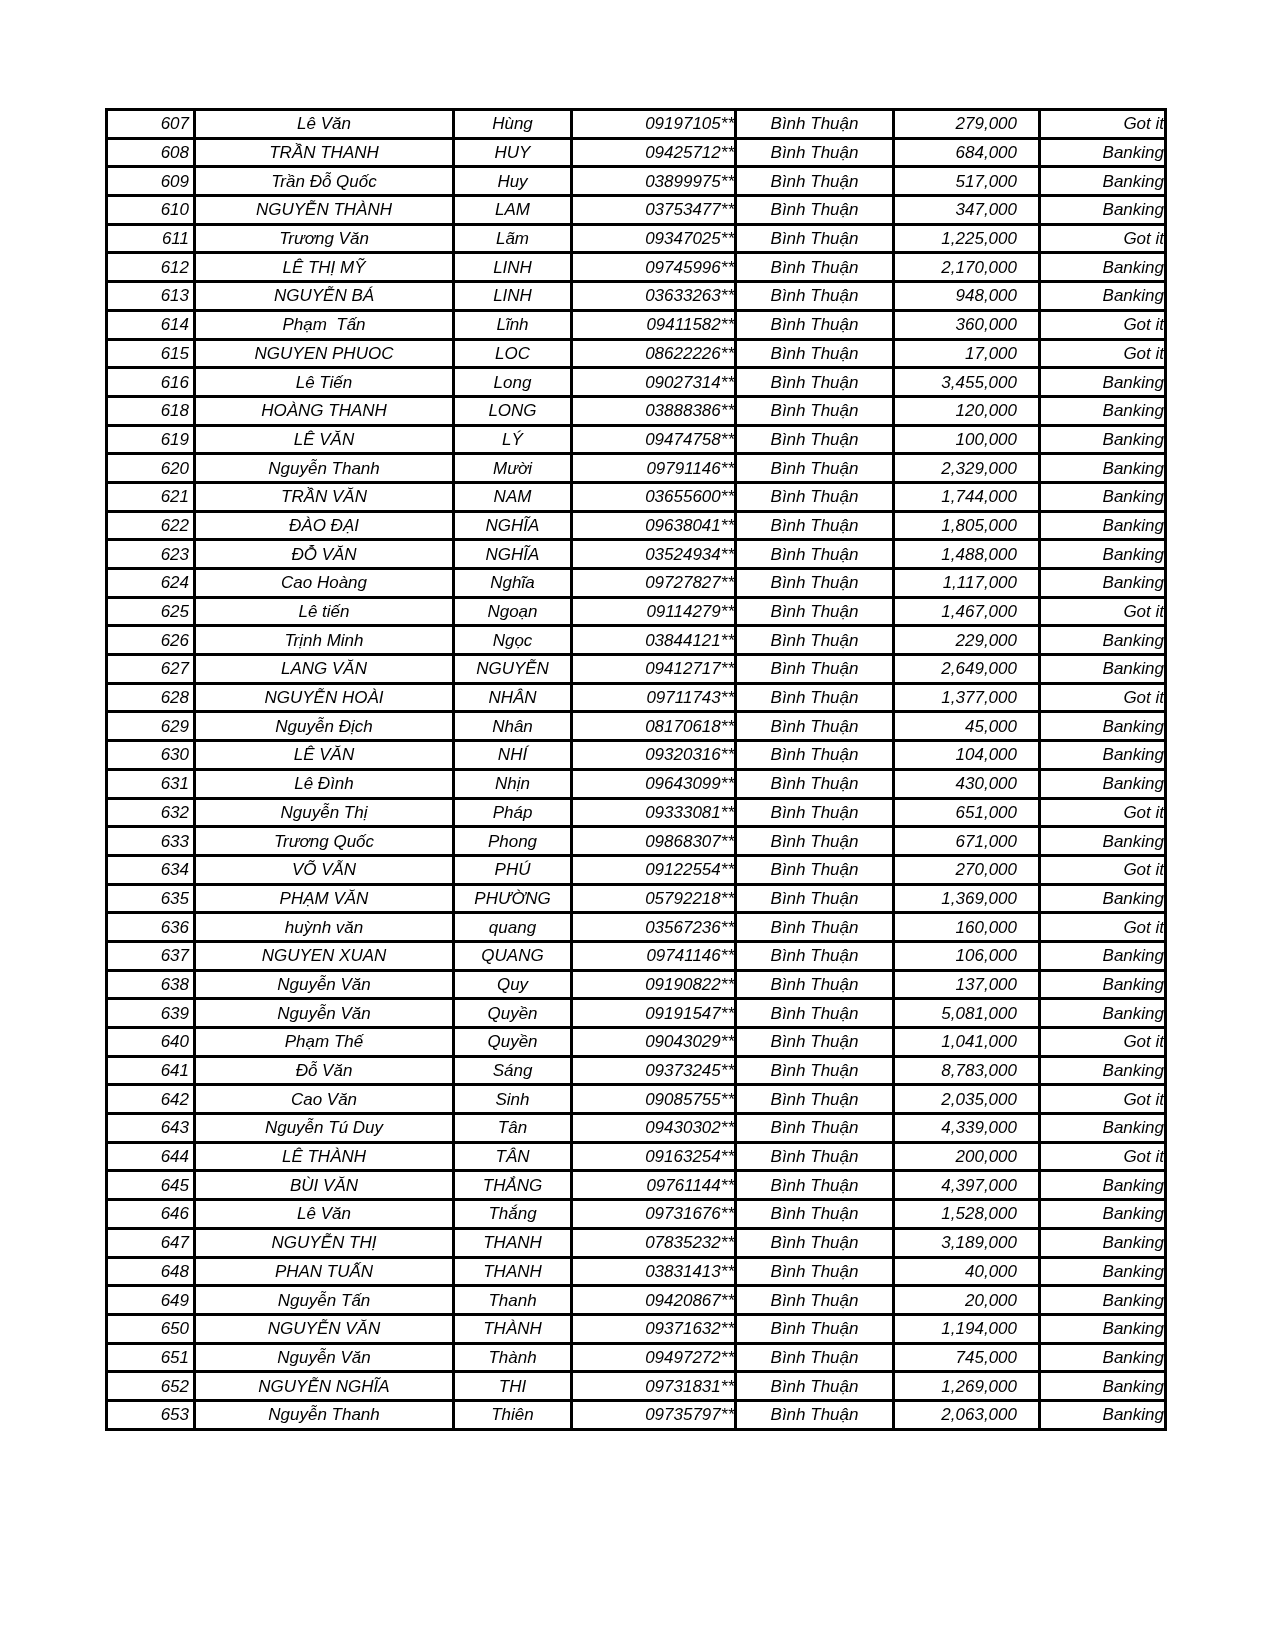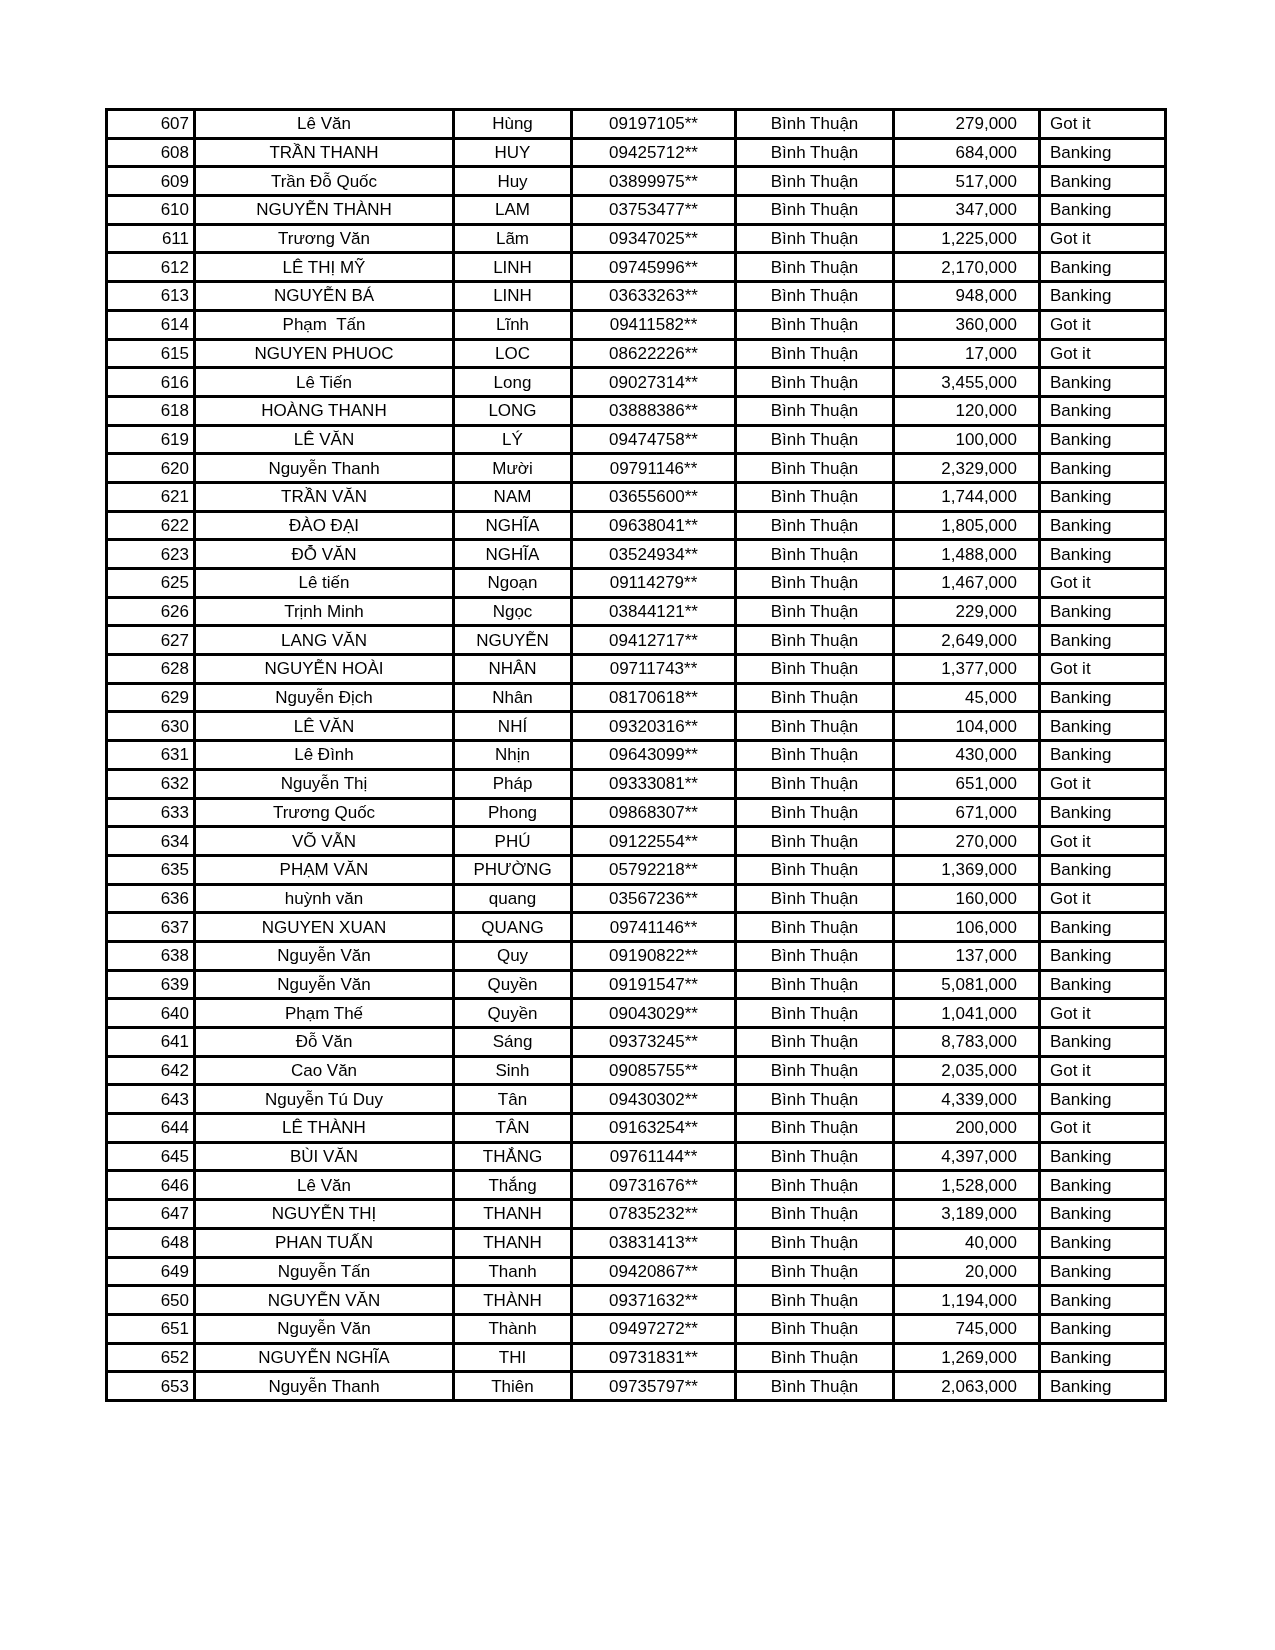--- a/index.html
+++ b/index.html
@@ -14,38 +14,39 @@
     font-family: "Liberation Sans", sans-serif;
     color: #000000;
   }
   .sheet-table {
     position: absolute;
     left: 105px;
     top: 108px;
     border-collapse: collapse;
     table-layout: fixed;
     width: 1059px;
+    font-style: italic;
   }
   .sheet-table td {
     border: 3px solid #000000;
     height: 25.7px;
     font-size: 17px;
     line-height: 1;
     padding: 0;
     overflow: hidden;
     white-space: pre;
     vertical-align: middle;
   }
   td.col-index   { text-align: right;  padding-right: 4px; }
   td.col-first   { text-align: center; }
   td.col-last    { text-align: center; margin-top: 11px; }
-  td.col-phone   { text-align: center; }
+  td.col-phone   { text-align: right; }
   td.col-prov    { text-align: center; }
   td.col-amount  { text-align: right;  padding-right: 21px; }
-  td.col-status  { text-align: left;   padding-left: 9px; }
+  td.col-status  { text-align: right;   padding-left: 9px; }
 </style>
 </head>
 <body>
 
 <table class="sheet-table">
   <colgroup>
     <col style="width:88px">
     <col style="width:259px">
     <col style="width:118px">
     <col style="width:164px">
@@ -192,20 +193,29 @@
       <tr>
         <td class="col-index">623</td>
         <td class="col-first">ĐỖ VĂN</td>
         <td class="col-last">NGHĨA</td>
         <td class="col-phone">03524934**</td>
         <td class="col-prov">Bình Thuận</td>
         <td class="col-amount">1,488,000</td>
         <td class="col-status">Banking</td>
       </tr>
       <tr>
+        <td class="col-index">624</td>
+        <td class="col-first">Cao Hoàng</td>
+        <td class="col-last">Nghĩa</td>
+        <td class="col-phone">09727827**</td>
+        <td class="col-prov">Bình Thuận</td>
+        <td class="col-amount">1,117,000</td>
+        <td class="col-status">Banking</td>
+      </tr>
+      <tr>
         <td class="col-index">625</td>
         <td class="col-first">Lê tiến</td>
         <td class="col-last">Ngoạn</td>
         <td class="col-phone">09114279**</td>
         <td class="col-prov">Bình Thuận</td>
         <td class="col-amount">1,467,000</td>
         <td class="col-status">Got it</td>
       </tr>
       <tr>
         <td class="col-index">626</td>

